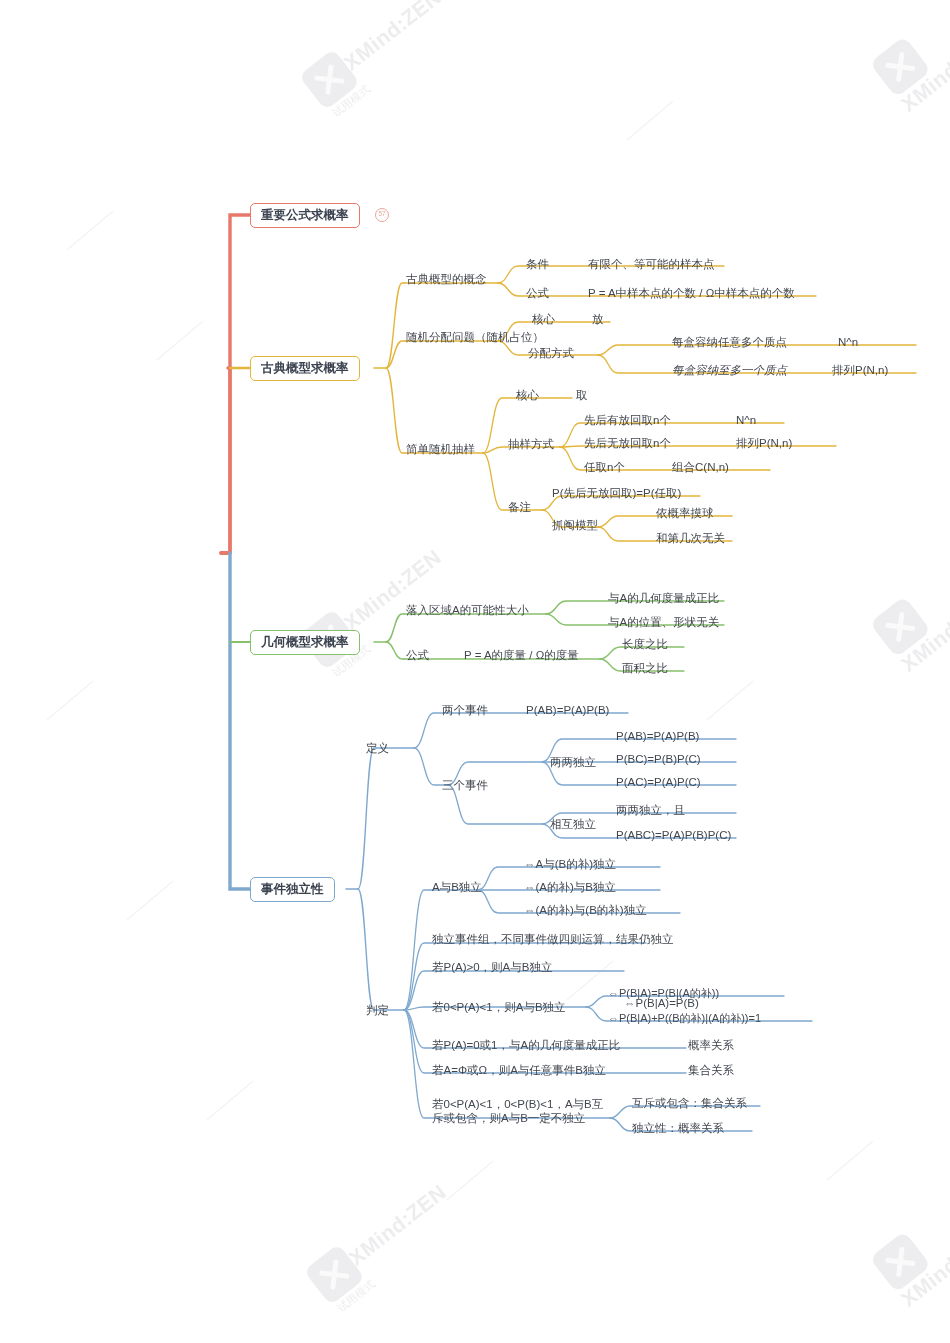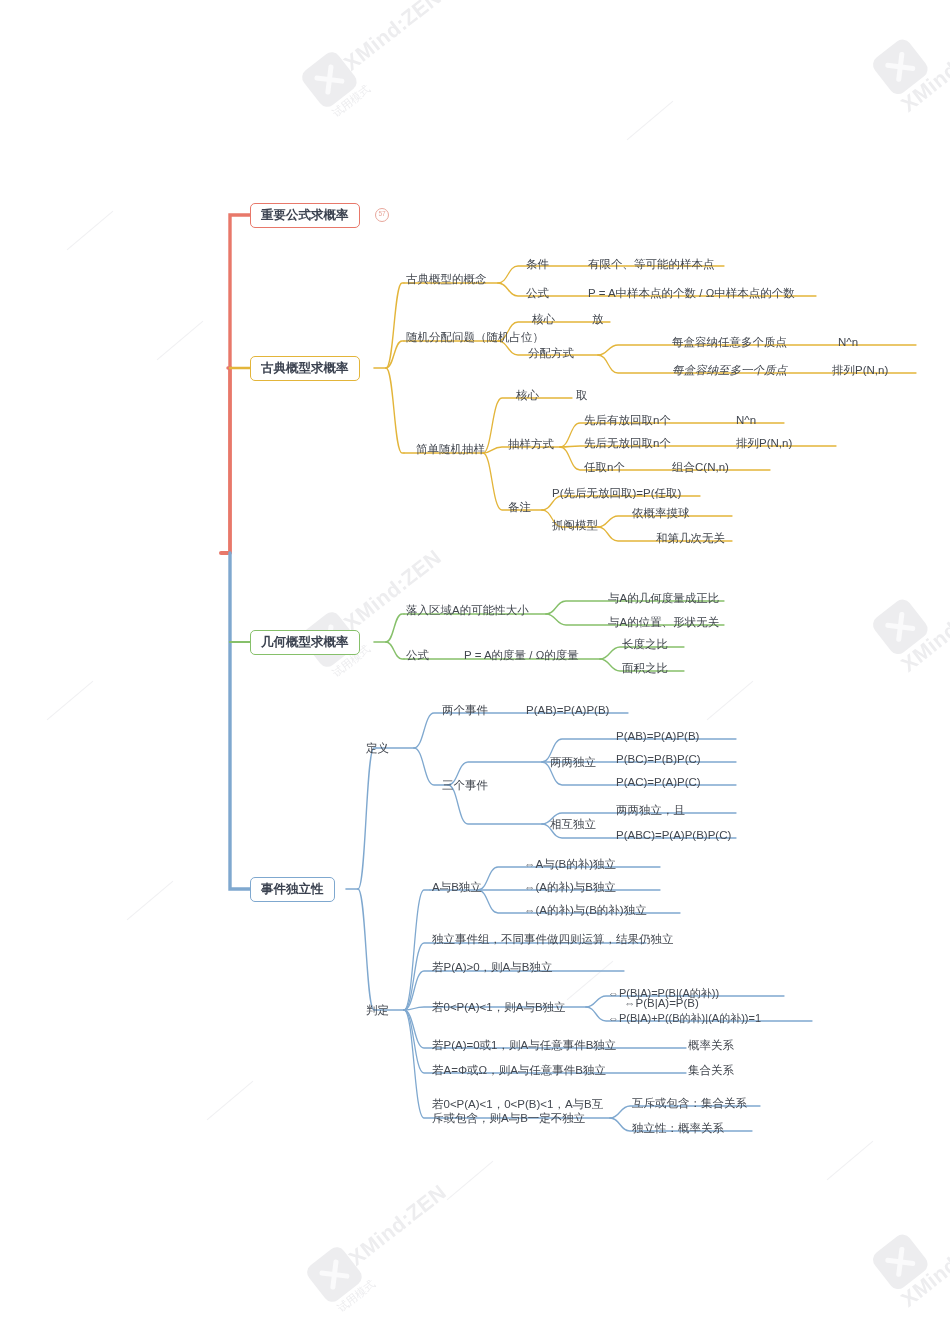--- a/index.html
+++ b/index.html
@@ -212,34 +212,34 @@
 
   <div class="lbl" style="left:406px;top:330px;">随机分配问题（随机占位）</div>
   <div class="lbl" style="left:532px;top:312px;">核心</div>
   <div class="lbl" style="left:592px;top:312px;">放</div>
   <div class="lbl" style="left:528px;top:346px;">分配方式</div>
   <div class="lbl" style="left:672px;top:335px;">每盒容纳任意多个质点</div>
   <div class="lbl" style="left:838px;top:335px;">N^n</div>
   <div class="lbl" style="left:672px;top:363px;font-style:italic;">每盒容纳至多一个质点</div>
   <div class="lbl" style="left:832px;top:363px;">排列P(N,n)</div>
 
-  <div class="lbl" style="left:416px;top:442px;">简单随机抽样</div>
+  <div class="lbl" style="left:406px;top:442px;">简单随机抽样</div>
   <div class="lbl" style="left:516px;top:388px;">核心</div>
   <div class="lbl" style="left:576px;top:388px;">取</div>
   <div class="lbl" style="left:508px;top:437px;">抽样方式</div>
   <div class="lbl" style="left:584px;top:413px;">先后有放回取n个</div>
   <div class="lbl" style="left:736px;top:413px;">N^n</div>
   <div class="lbl" style="left:584px;top:436px;">先后无放回取n个</div>
   <div class="lbl" style="left:736px;top:436px;">排列P(N,n)</div>
   <div class="lbl" style="left:584px;top:460px;">任取n个</div>
   <div class="lbl" style="left:672px;top:460px;">组合C(N,n)</div>
   <div class="lbl" style="left:508px;top:500px;">备注</div>
   <div class="lbl" style="left:552px;top:486px;">P(先后无放回取)=P(任取)</div>
   <div class="lbl" style="left:552px;top:518px;">抓阄模型</div>
-  <div class="lbl" style="left:632px;top:506px;">依概率摸球</div>
+  <div class="lbl" style="left:656px;top:506px;">依概率摸球</div>
   <div class="lbl" style="left:656px;top:531px;">和第几次无关</div>
 
   <div class="lbl" style="left:406px;top:603px;">落入区域A的可能性大小</div>
   <div class="lbl" style="left:608px;top:591px;">与A的几何度量成正比</div>
   <div class="lbl" style="left:608px;top:615px;">与A的位置、形状无关</div>
   <div class="lbl" style="left:406px;top:648px;">公式</div>
   <div class="lbl" style="left:464px;top:648px;">P = A的度量 / Ω的度量</div>
   <div class="lbl" style="left:622px;top:637px;">长度之比</div>
   <div class="lbl" style="left:622px;top:661px;">面积之比</div>
 
@@ -261,21 +261,21 @@
   <div class="lbl" style="left:524px;top:880px;">⇔(A的补)与B独立</div>
   <div class="lbl" style="left:524px;top:903px;">⇔(A的补)与(B的补)独立</div>
 
   <div class="lbl" style="left:432px;top:932px;">独立事件组，不同事件做四则运算，结果仍独立</div>
   <div class="lbl" style="left:432px;top:960px;">若P(A)&gt;0，则A与B独立</div>
   <div class="lbl" style="left:624px;top:960px;margin-top:36px;">⇔P(B|A)=P(B)</div>
   <div class="lbl" style="left:432px;top:1000px;">若0&lt;P(A)&lt;1，则A与B独立</div>
   <div class="lbl sm" style="left:608px;top:986px;">⇔P(B|A)=P(B|(A的补))</div>
   <div class="lbl sm" style="left:608px;top:1011px;">⇔P(B|A)+P((B的补)|(A的补))=1</div>
 
-  <div class="lbl" style="left:432px;top:1038px;">若P(A)=0或1，则A与任意事件B独立</div>
+  <div class="lbl" style="left:432px;top:1038px;">若P(A)=0或1，与A的几何度量成正比</div>
   <div class="lbl" style="left:688px;top:1038px;">概率关系</div>
   <div class="lbl" style="left:432px;top:1063px;">若A=Φ或Ω，则A与任意事件B独立</div>
   <div class="lbl" style="left:688px;top:1063px;">集合关系</div>
 
   <div class="lbl two" style="left:432px;top:1097px;width:178px;">若0&lt;P(A)&lt;1，0&lt;P(B)&lt;1，A与B互斥或包含，则A与B一定不独立</div>
   <div class="lbl" style="left:632px;top:1096px;">互斥或包含：集合关系</div>
   <div class="lbl" style="left:632px;top:1121px;">独立性：概率关系</div>
 
 </div>
 

